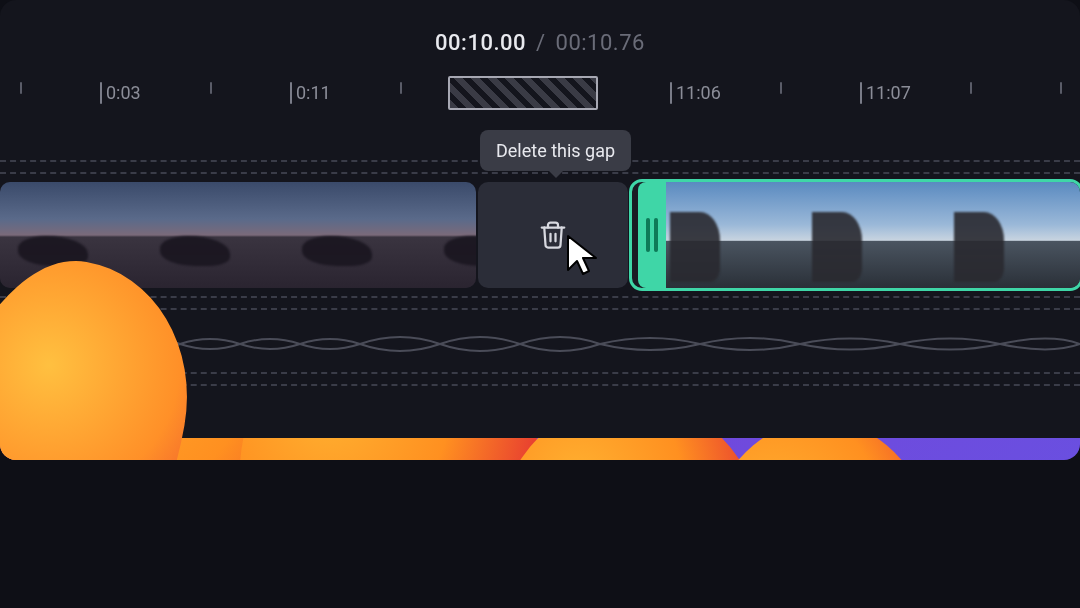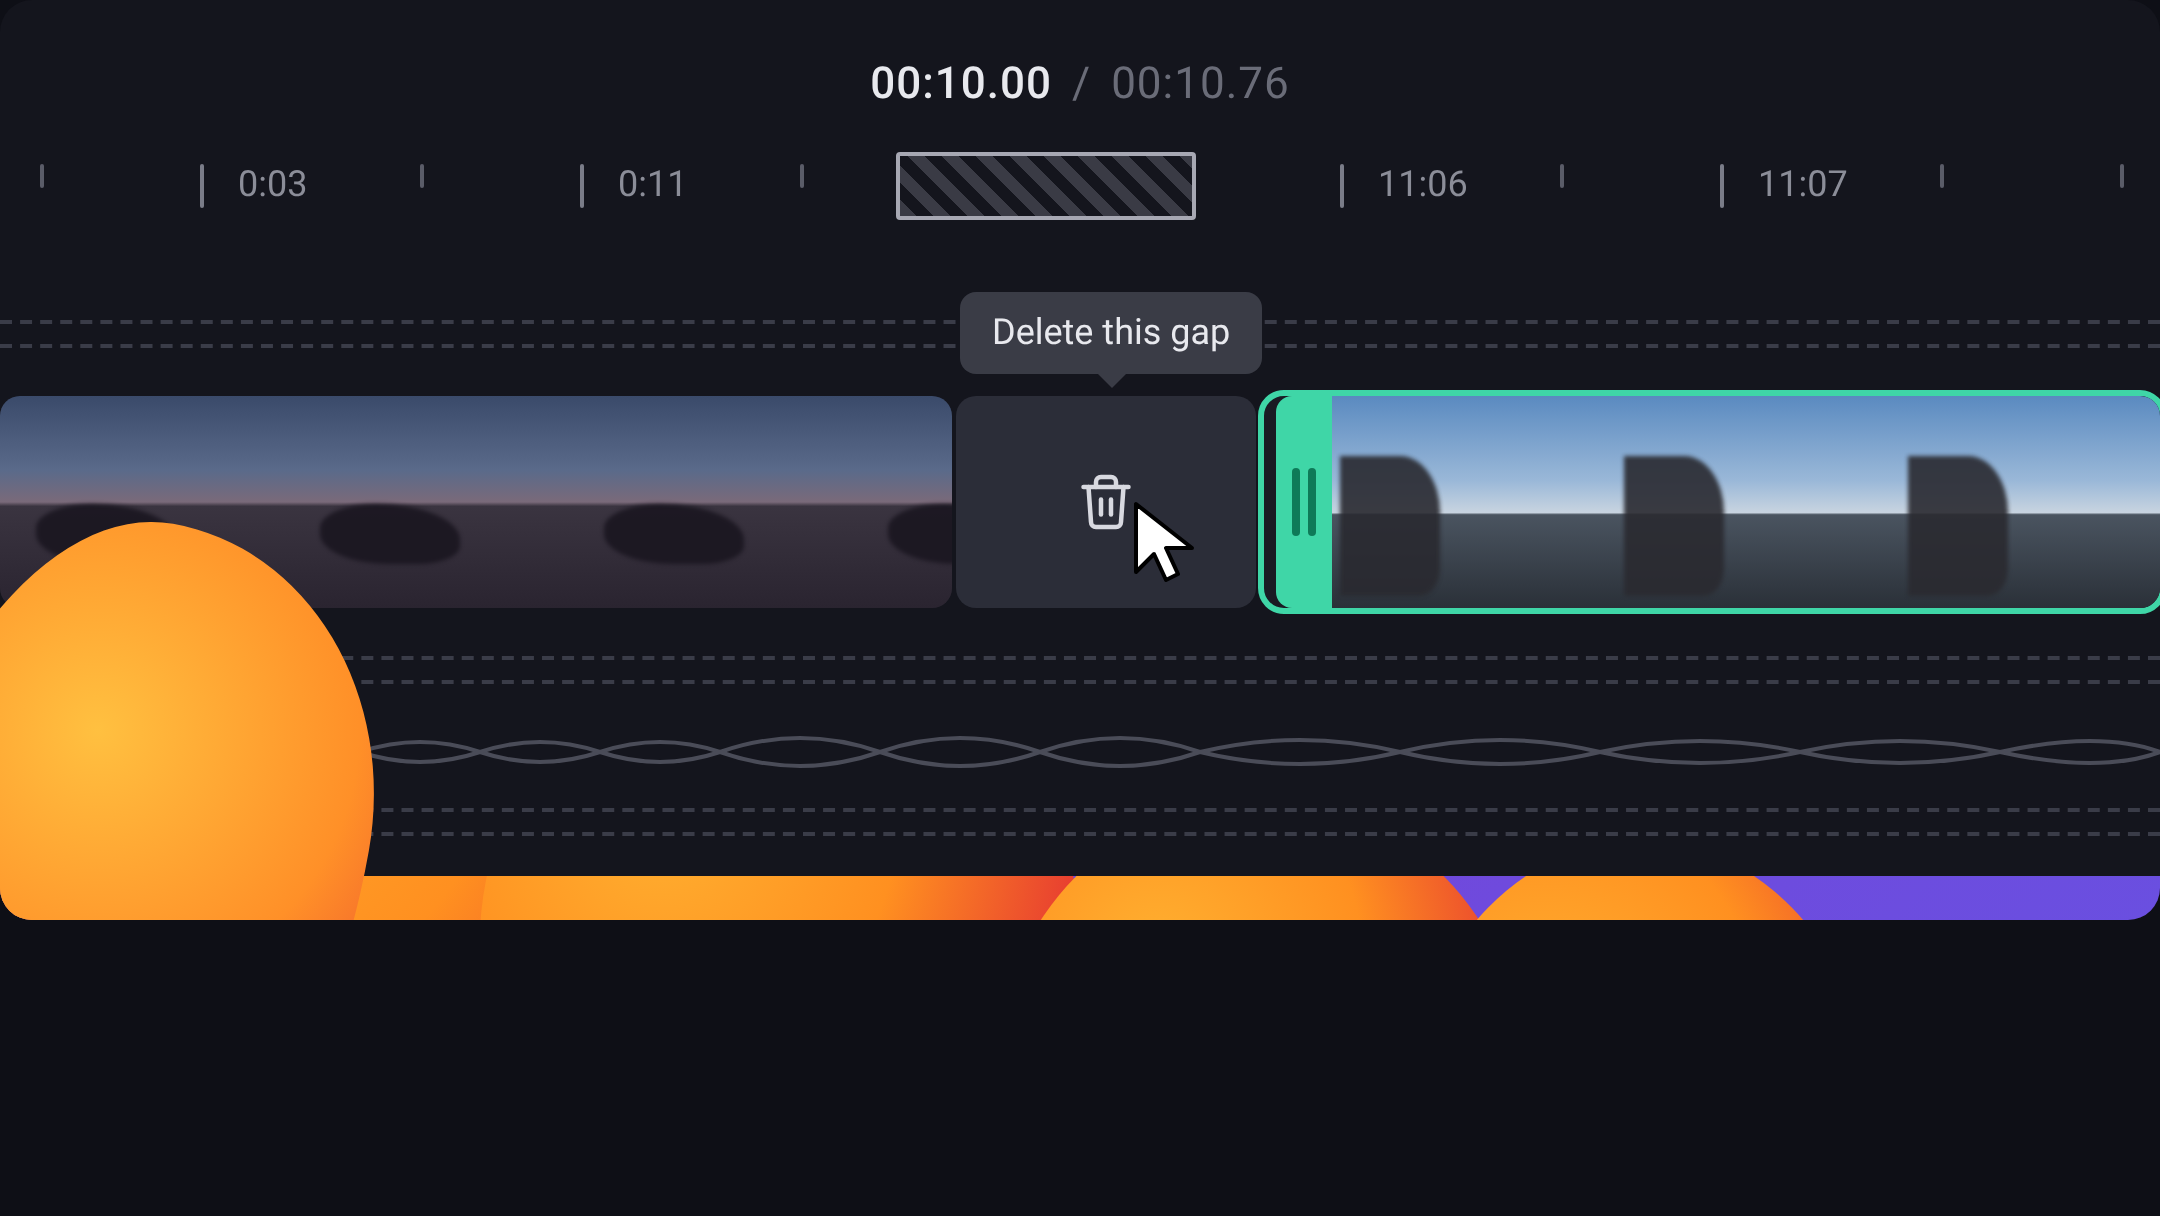--- a/index.html
+++ b/index.html
@@ -10,30 +10,30 @@
   .timecode-bar { position: absolute; top: 30px; left: 0; right: 0; text-align: center; font-size: 22px; letter-spacing: 0.5px; }
   .timecode-current { color: #e8e9ee; font-weight: 500; }
   .timecode-sep { color: #6a6c78; margin: 0 4px; }
   .timecode-total { color: #6a6c78; }
 
   
   .ruler { position: absolute; top: 72px; left: 0; right: 0; height: 46px; }
   .ruler-selection { position: absolute; top: 4px; height: 34px; border: 2px solid #a7a8b3; border-radius: 2px;
     background: repeating-linear-gradient(45deg, #3a3b45 0 6px, #14151d 6px 12px); z-index: 2; }
   .ruler-ticks { position: absolute; top: 10px; left: 0; right: 0; height: 30px; }
-  .tick { position: absolute; top: 0; height: 20px; display: flex; gap: 17px; }
+  .tick { position: absolute; top: 0; height: 20px; display: flex; gap: 4px; }
   .tick-line-major { width: 2px; height: 22px; background: #7a7c88; border-radius: 1px; }
   .tick-line-minor { position: absolute; width: 2px; height: 12px; background: #5a5c68; border-radius: 1px; top: 0; }
   .tick-label { color: #8b8d98; font-size: 18px; }
 
   
   .tracks { position: absolute; top: 160px; left: 0; right: 0; }
   .dashed-row { height: 0; border-top: 2px dashed #3a3c48; margin: 0; }
 
-  .video-track { position: relative; height: 106px; margin: 24px 0; }
+  .video-track { position: relative; height: 106px; margin: 8px 0; }
   .clip { position: absolute; top: 0; bottom: 0; border-radius: 10px; overflow: hidden; display: flex; }
   .clip.a { left: 0; width: 476px; background: #1a1b24; }
   .clip.gap { left: 478px; width: 150px; background: #2b2d38; border-radius: 10px; display:flex; align-items:center; justify-content:center; }
   .clip.b { left: 632px; right: 0; background: #1a1b24; outline: 3px solid #3fd6a7; border-radius: 10px; }
   .clip.b .handle { position: absolute; left: 6px; top: 0; bottom: 0; width: 28px; background: #3fd6a7; border-radius: 8px 0 0 8px; display:flex; align-items:center; justify-content:center; gap:4px; }
   .clip.b .handle .bar { width: 4px; height: 34px; background: #0e7a58; border-radius: 2px; }
   .clip.b .frames { margin-left: 34px; display:flex; height:100%; }
 
   .frame { flex: 0 0 142px; height: 100%; background: linear-gradient(to bottom, #3a4a6a 0%, #5a6a8a 35%, #7a6a7a 50%, #3a3440 52%, #2a2430 100%); position: relative; }
   .frame::after { content:''; position:absolute; left: 18px; bottom: 22px; width: 70px; height: 30px; background: #1a1620; border-radius: 40% 60% 30% 50%; filter: blur(1px); opacity: 0.9; }

